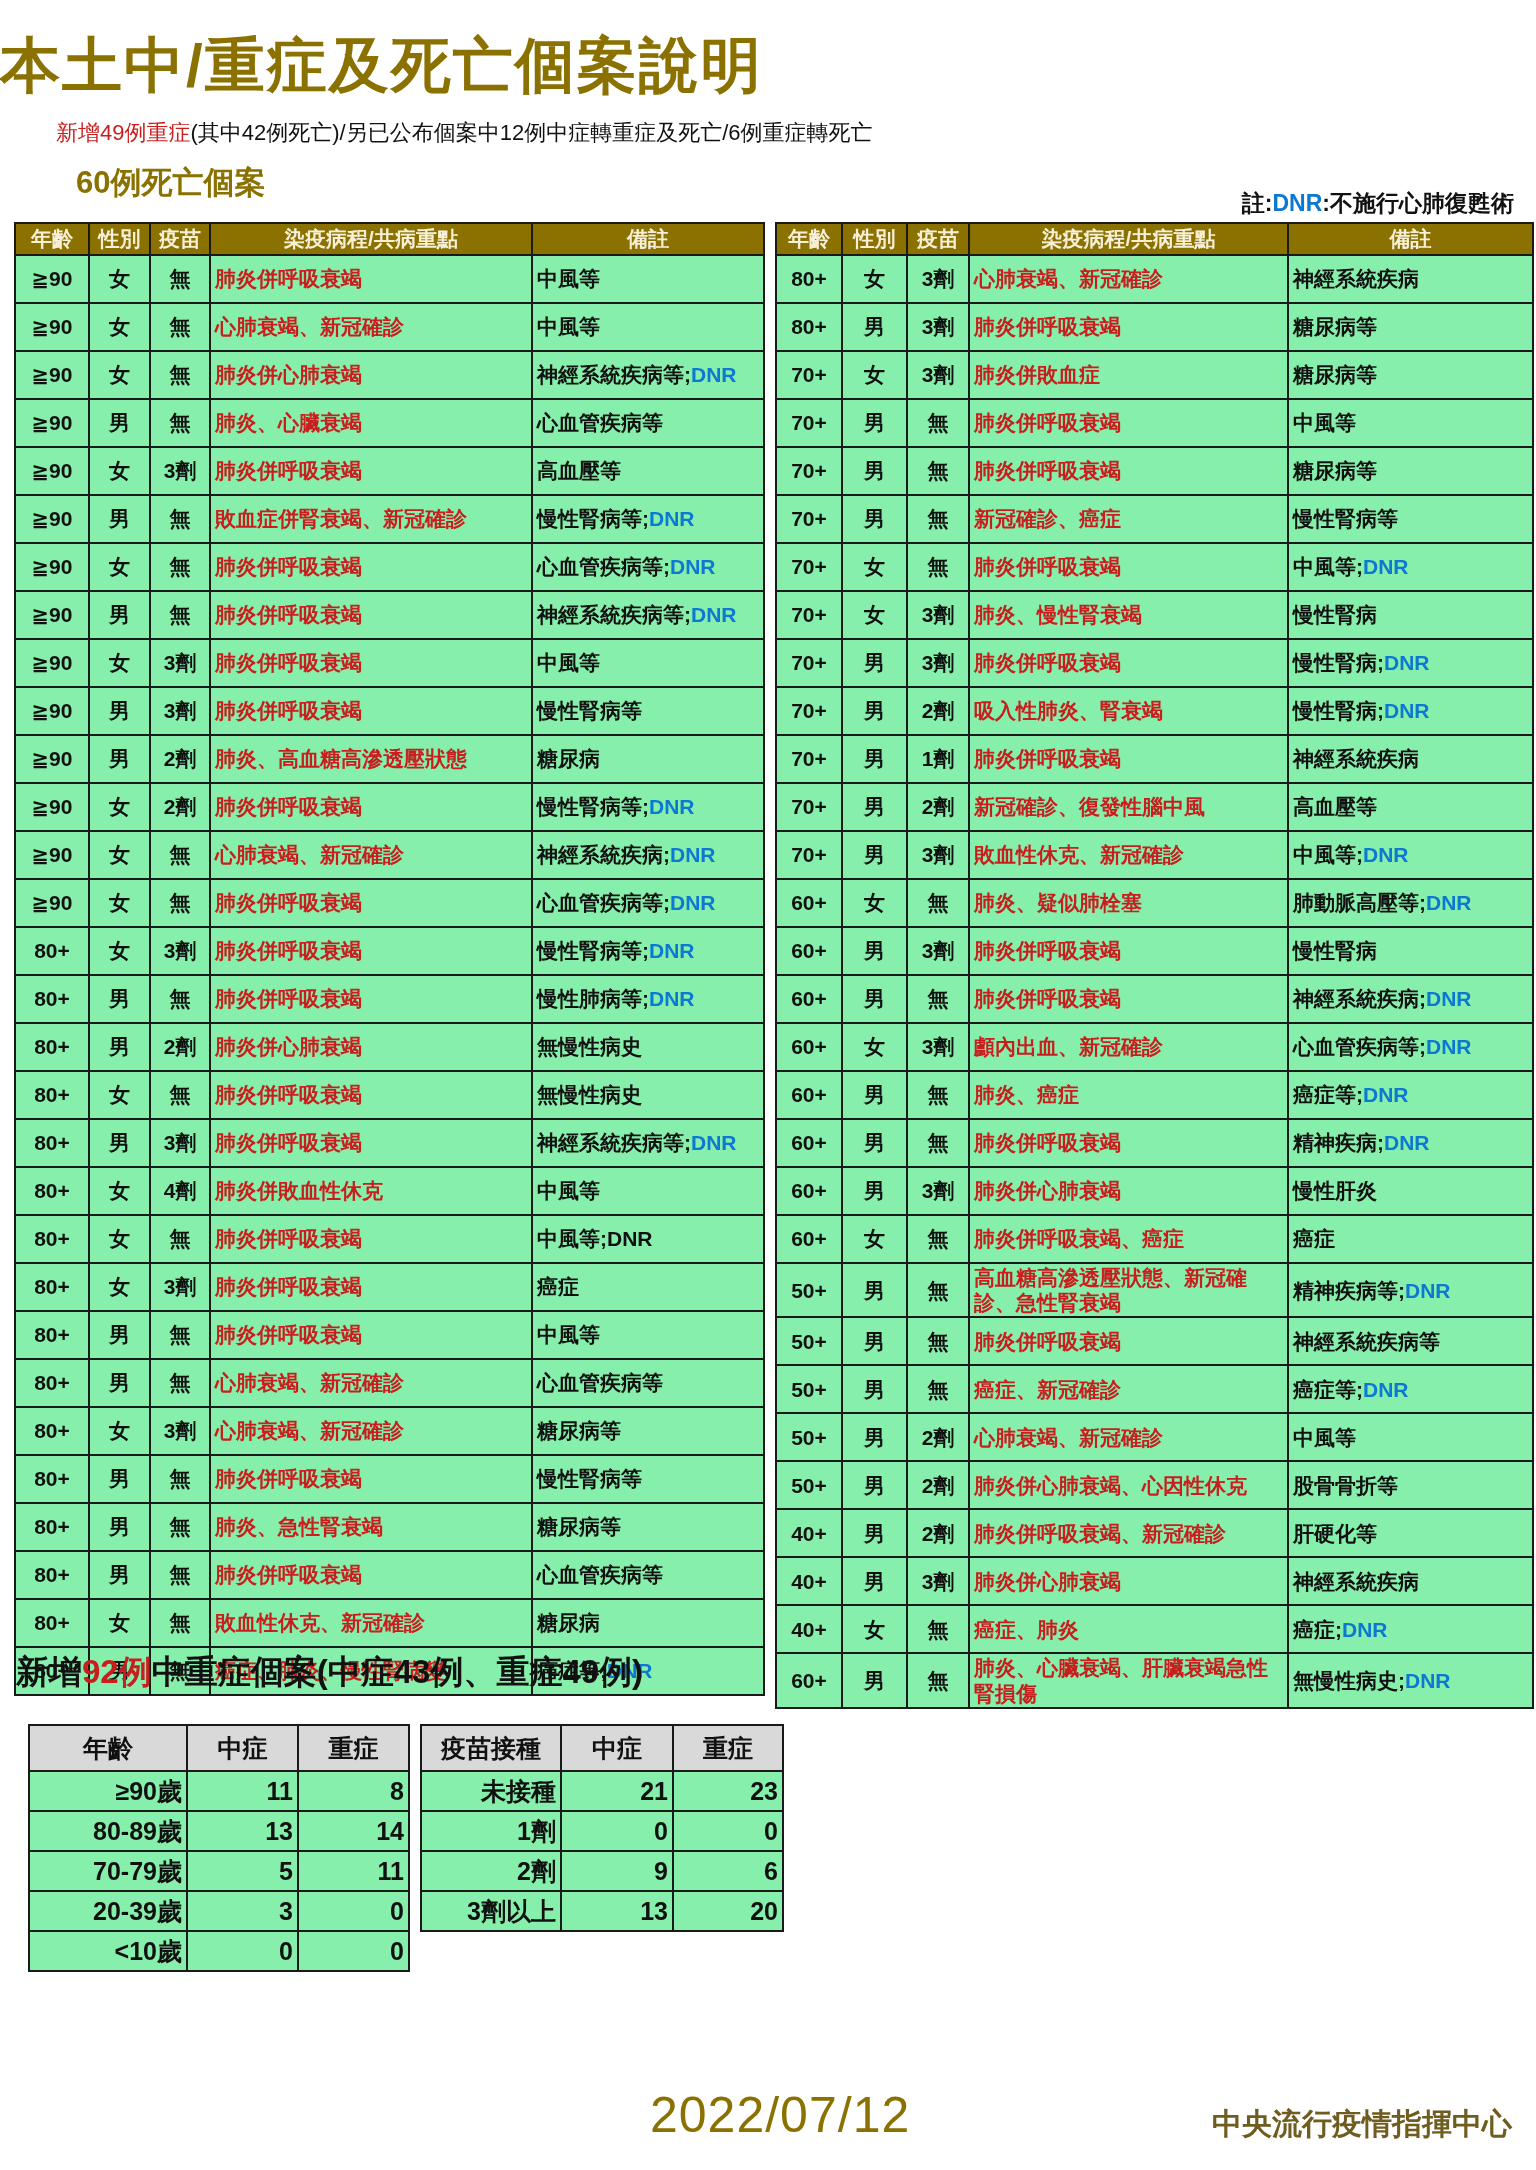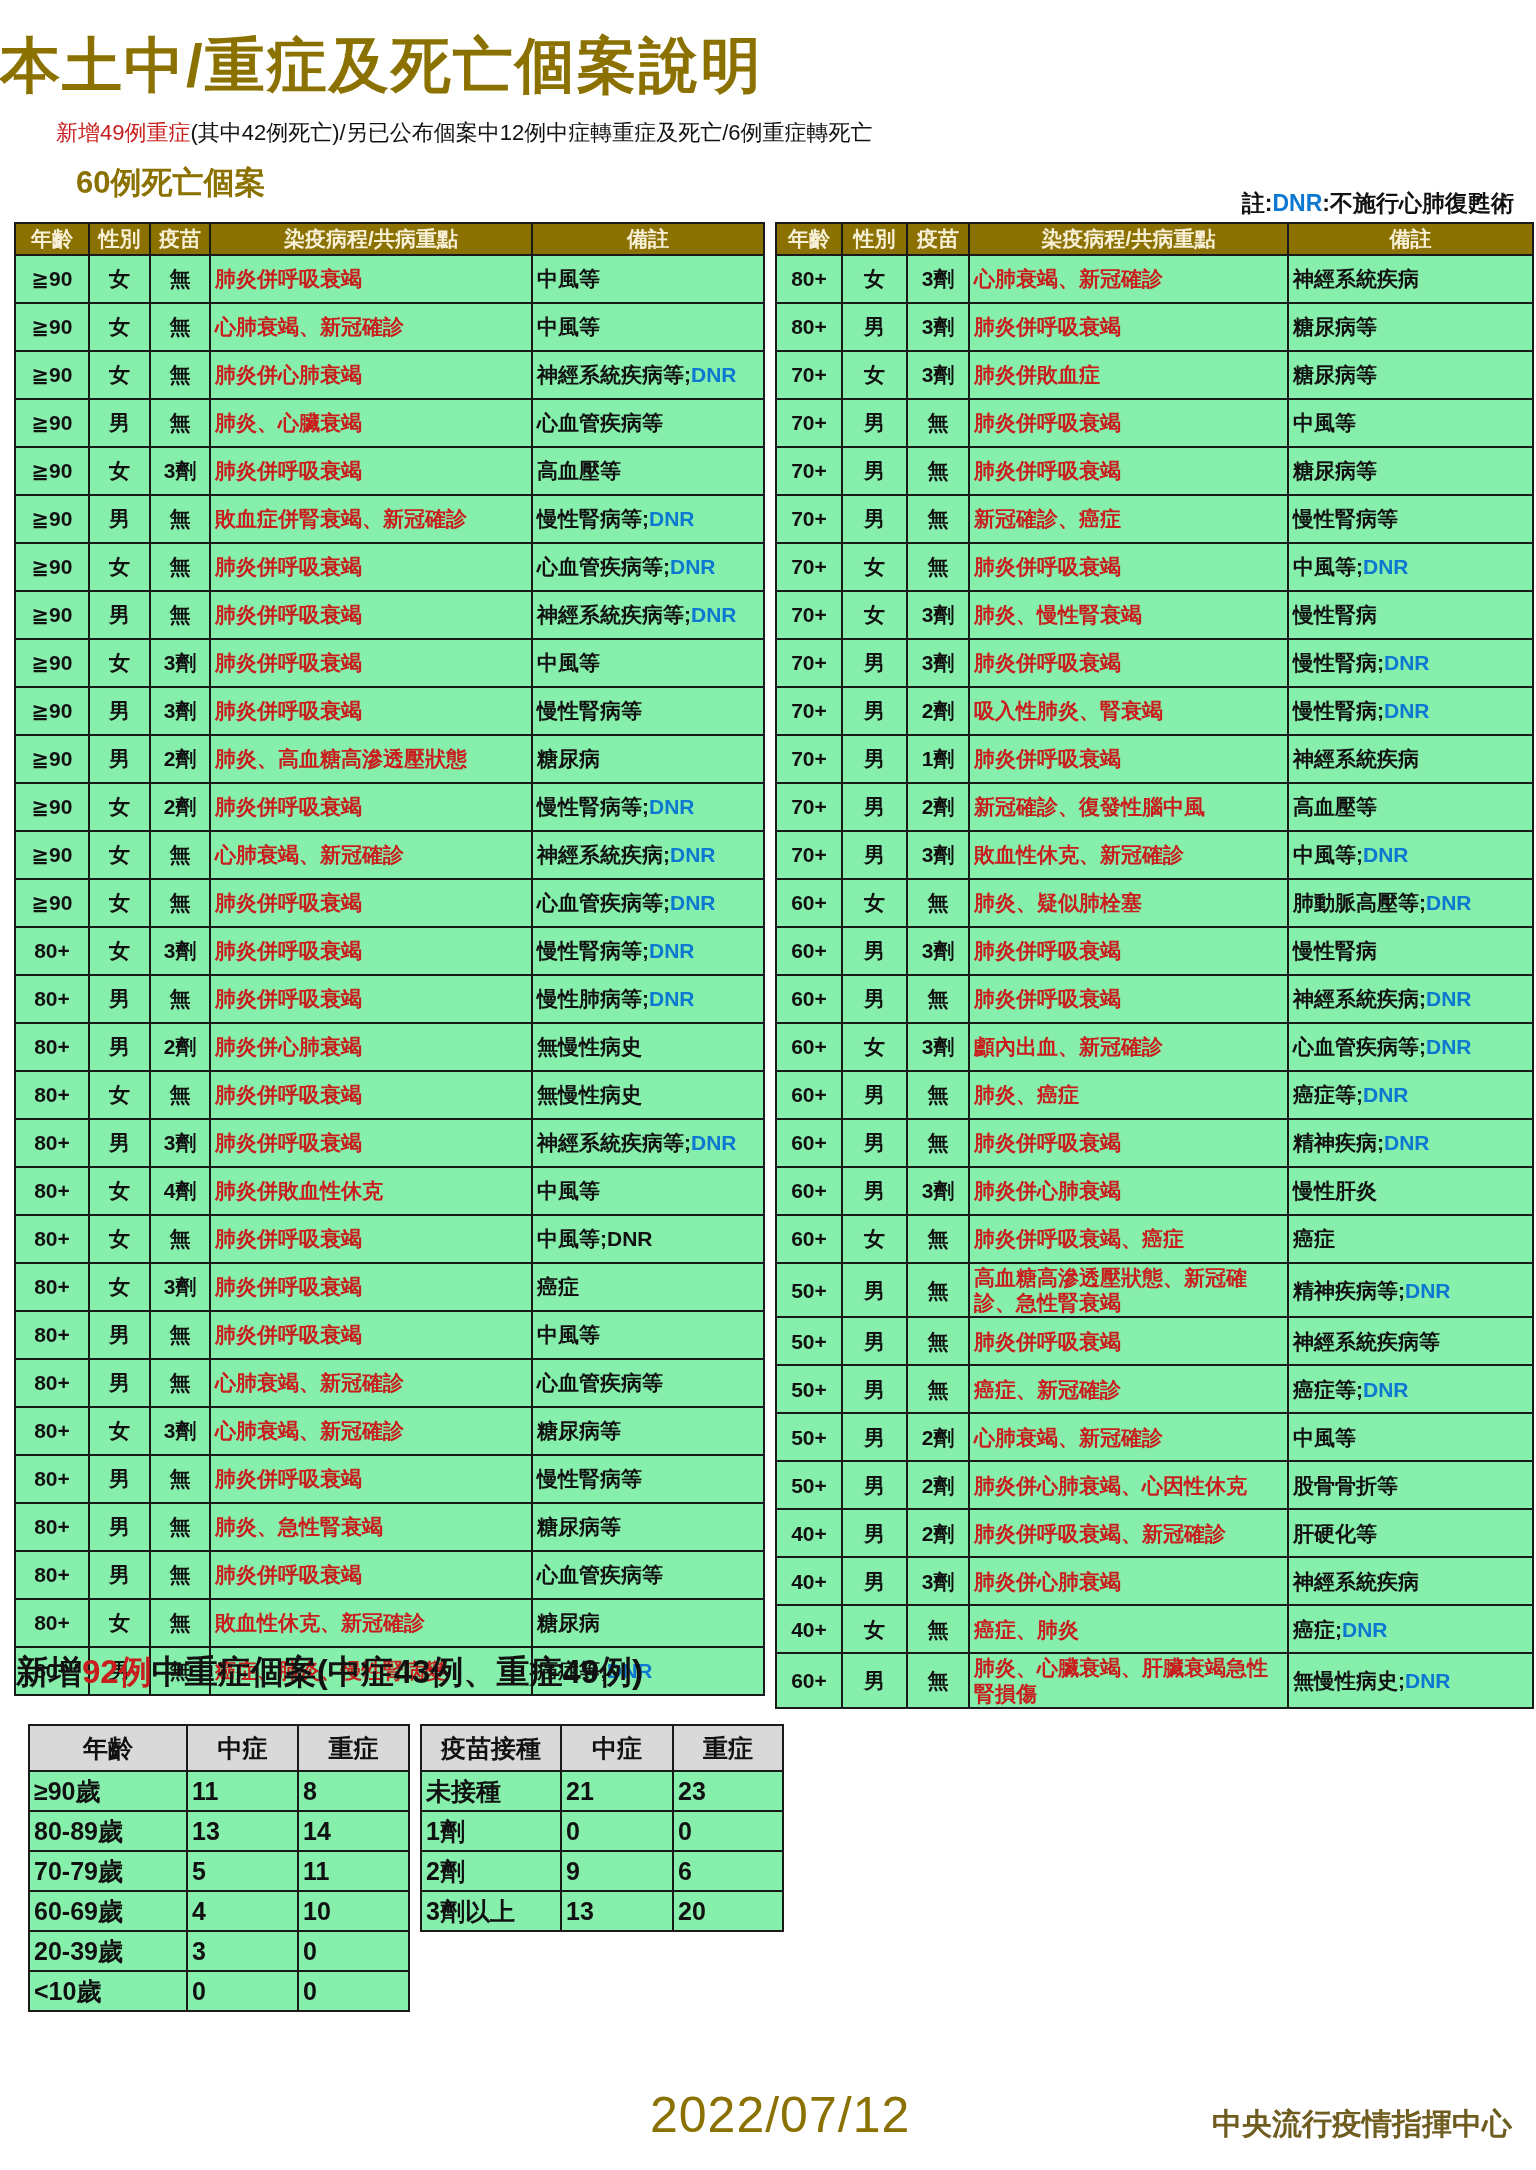--- a/index.html
+++ b/index.html
@@ -18,21 +18,21 @@
   .death th{background:#8a7100;color:#f7efd6;font-size:21px;font-weight:700;
             height:30px;border:2px solid #1a1a1a;padding:0 2px}
   .death td{border:2px solid #1a1a1a;font-size:21px;font-weight:600;height:44px;
             padding:1px 4px;line-height:1.2;overflow:hidden}
   .death td.center{text-align:center;padding:1px 1px}
   .death td.course{color:#c81e1e}
   .dnr-blue{color:#0d78d2}
   .dnr-black{color:#111}
   .heading2{position:absolute;top:1650px;left:16px;font-size:33px;font-weight:800;white-space:nowrap}
   .small th{background:#d9d9d9;color:#111;font-size:25px;font-weight:700;height:42px;border:2px solid #1a1a1a}
-  .small td{font-size:25px;font-weight:600;height:38px;border:2px solid #1a1a1a;text-align:left;padding:0 4px}
+  .small td{font-size:25px;font-weight:600;height:38px;border:2px solid #1a1a1a;text-align:right;padding:0 4px}
   #age-table{position:absolute;left:28px;top:1724px}
   #vax-table{position:absolute;left:420px;top:1724px}
   .date{position:absolute;top:2086px;left:650px;font-size:50px;font-weight:400;color:#8a7100;letter-spacing:1px}
   .org{position:absolute;top:2104px;right:24px;font-size:30px;font-weight:800;color:#6f5d20}
 </style>
 </head>
 <body>
 
 <div class="title">本土中/重症及死亡個案說明</div>
 
@@ -531,25 +531,20 @@
         <td>80-89歲</td>
         <td>13</td>
         <td>14</td>
       </tr>
       <tr>
         <td>70-79歲</td>
         <td>5</td>
         <td>11</td>
       </tr>
       <tr>
-        <td>60-69歲</td>
-        <td>4</td>
-        <td>10</td>
-      </tr>
-      <tr>
         <td>20-39歲</td>
         <td>3</td>
         <td>0</td>
       </tr>
       <tr>
         <td>&lt;10歲</td>
         <td>0</td>
         <td>0</td>
       </tr>
     </tbody>

